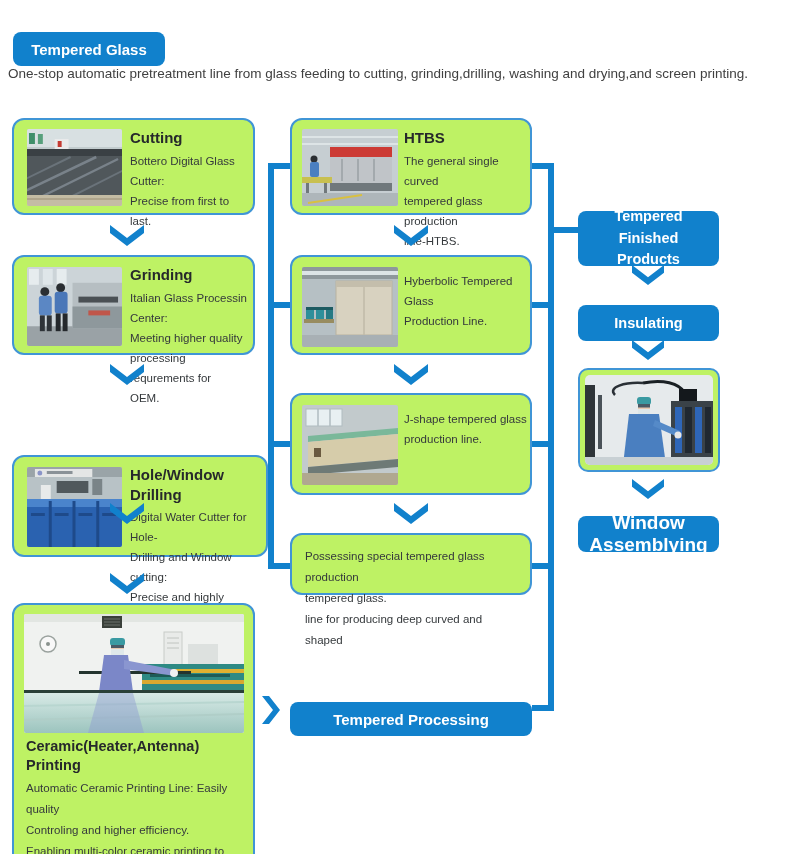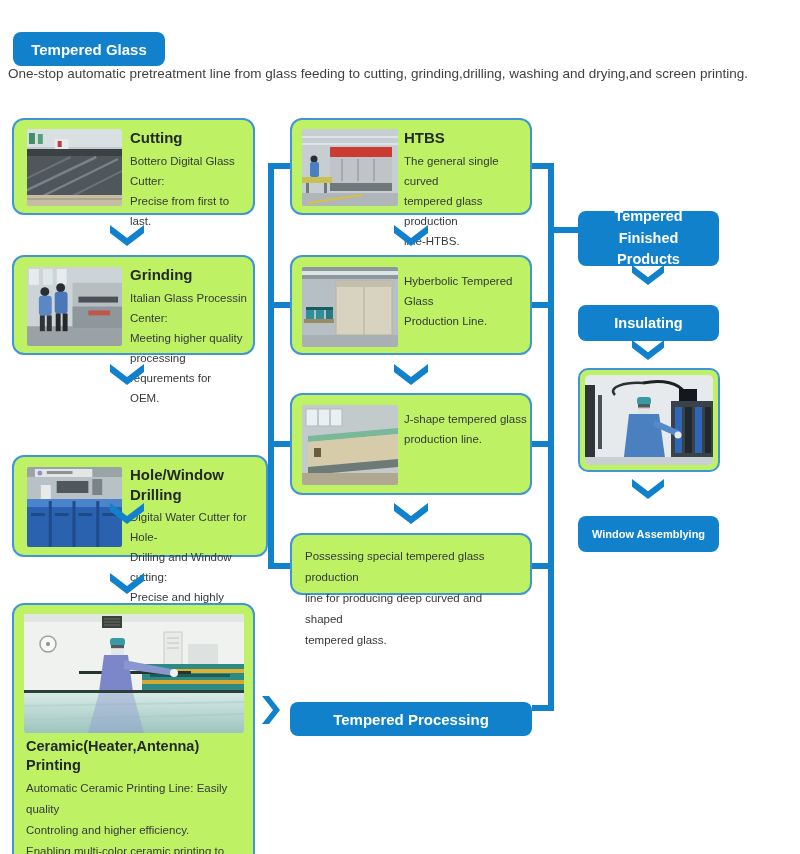--- a/index.html
+++ b/index.html
@@ -258,22 +258,22 @@
   </div>
 
   <div class="arrow" style="left:394px;top:503px;">
     <svg width="34" height="21" viewBox="0 0 34 21">
         <polygon points="0,0 17,13 34,0 34,8 17,21 0,8" fill="#1181cc"></polygon>
       </svg>
   </div>
 
   <div class="box" style="left:290px;top:533px;width:242px;height:62px;padding:11px 10px 0 13px;">
     <div class="box-line" style="line-height:21px;">Possessing special tempered glass production</div>
+    <div class="box-line" style="line-height:21px;">tempered glass.</div>
     <div class="box-line" style="line-height:21px;">line for producing deep curved and shaped</div>
-    <div class="box-line" style="line-height:21px;">tempered glass.</div>
   </div>
 
   <div class="arrow" style="left:262px;top:696px;">
     <svg width="18" height="28" viewBox="0 0 18 28">
         <polygon points="0,0 11,14 0,28 7,28 18,14 7,0" fill="#1181cc"></polygon>
       </svg>
   </div>
 
   <div class="btn" style="left:290px;top:694px;width:242px;height:34px;font-size:15px;">Tempered Processing</div>
 
@@ -330,15 +330,15 @@
       <rect y="82" width="128" height="8" fill="#c8d0d4"></rect>
     </svg>
   </div>
 
   <div class="arrow" style="left:632px;top:479px;">
     <svg width="32" height="20" viewBox="0 0 34 21">
         <polygon points="0,0 17,13 34,0 34,8 17,21 0,8" fill="#1181cc"></polygon>
       </svg>
   </div>
 
-  <div class="btn" style="left:578px;top:508px;width:141px;height:36px;font-size:11px;padding:13px 2px;">Window Assemblying</div>
+  <div class="btn" style="left:578px;top:508px;width:141px;height:36px;font-size:19px;padding:13px 2px;">Window Assemblying</div>
 
 </div>
 
 </body></html>

